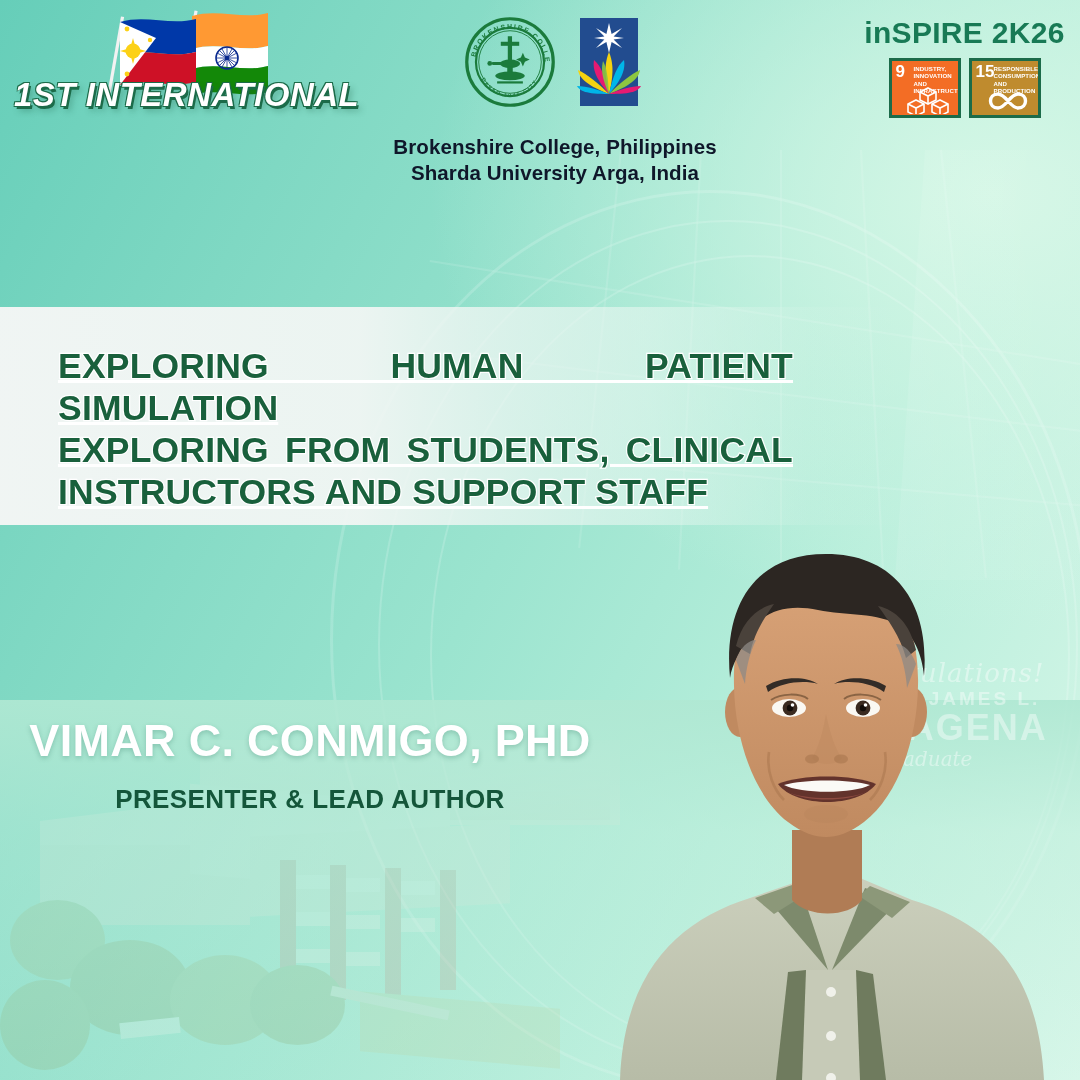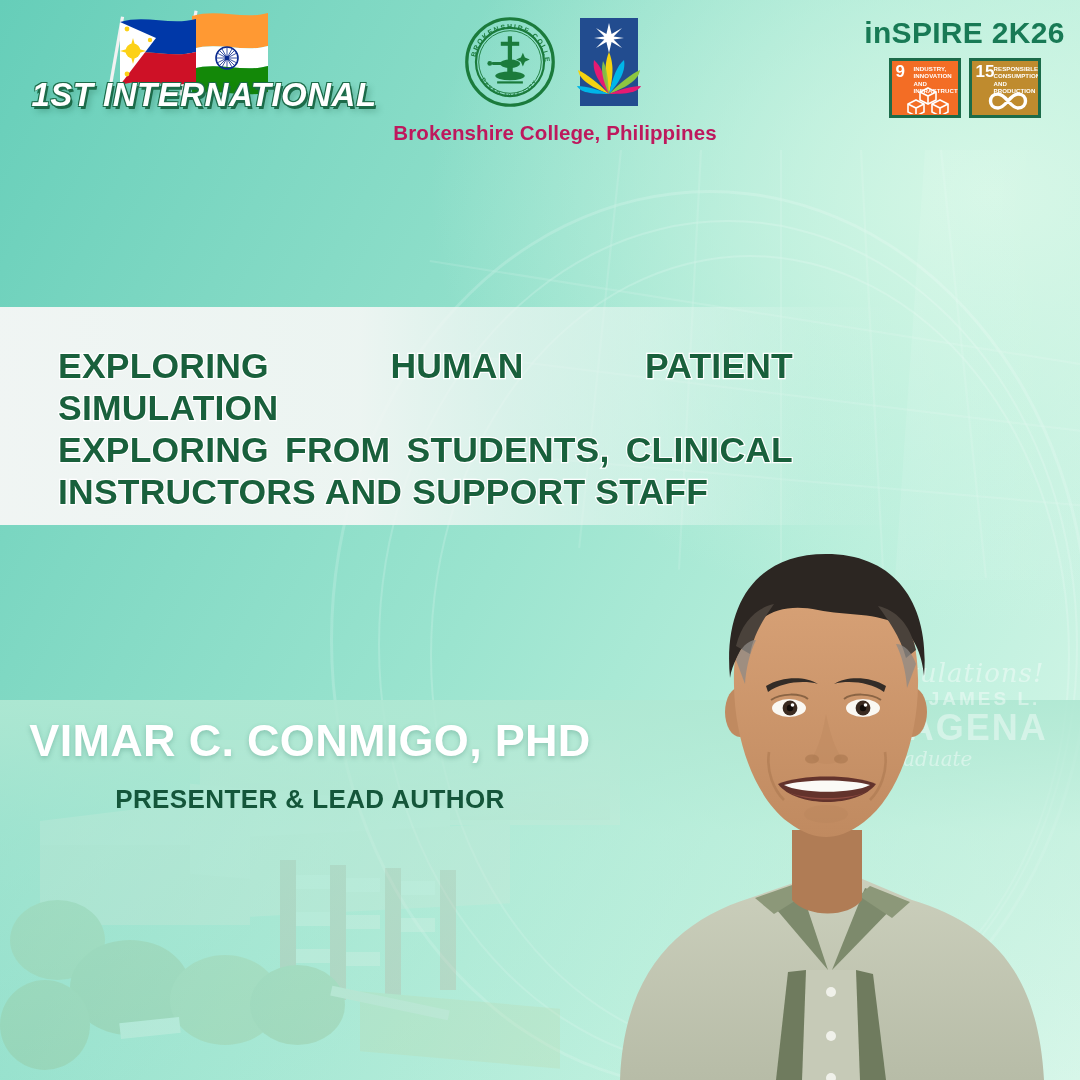--- a/index.html
+++ b/index.html
@@ -66,29 +66,29 @@
   .ghost .g-name{font-size:19px;font-weight:bold;letter-spacing:3px;margin-top:2px;}
   .ghost .g-big{font-size:36px;font-weight:bold;letter-spacing:2px;}
   .ghost .g-small{font-family:"DejaVu Serif",serif;font-style:italic;font-size:20px;margin-top:2px;}
 
   
   .header{position:absolute;left:0;top:0;width:1080px;height:182px;}
 
   .flags{position:absolute;left:100px;top:4px;width:180px;height:100px;}
   .conf-title{
     position:absolute;left:14px;top:78px;width:380px;
-    text-align:center;color:#ffffff;font-weight:bold;font-style:italic;
+    text-align:left;color:#ffffff;font-weight:bold;font-style:italic;
     font-size:33px;line-height:1.03;letter-spacing:.5px;
     text-shadow:2px 3px 0 #1C6B49, -1px -1px 0 #1C6B49, 1px -1px 0 #1C6B49, -1px 1px 0 #1C6B49, 4px 5px 6px rgba(22,90,62,.35);
   }
 
   .center-logos{position:absolute;left:390px;top:16px;width:330px;text-align:center;}
   .logo-row{display:flex;justify-content:center;align-items:flex-start;gap:16px;height:96px;}
   .inst-lines{
-    margin-top:8px;color:#be185d;font-weight:bold;font-size:20.5px;line-height:1.28;letter-spacing:.1px;
+    margin-top:22px;color:#0f172a;font-weight:bold;font-size:20.5px;line-height:1.28;letter-spacing:.1px;
   }
 
   .spire-block{position:absolute;right:8px;top:18px;width:215px;text-align:center;}
   .spire-word{color:#187A55;font-weight:bold;font-size:30px;letter-spacing:.3px;line-height:1;}
   .sdg-row{display:flex;gap:8px;justify-content:center;margin-top:10px;}
   .sdg{
     width:72px;height:60px;border:3px solid #1C6B49;position:relative;overflow:hidden;
     color:#fff;
   }
   .sdg-9{background:#F36D25;}
@@ -102,21 +102,21 @@
     position:absolute;left:0;top:307px;width:900px;height:218px;
     background:linear-gradient(90deg, rgba(244,246,245,.97) 0%, rgba(242,246,244,.94) 40%, rgba(235,248,242,.55) 72%, rgba(225,246,236,.12) 90%, rgba(220,245,234,0) 100%);
   }
   .title{
     position:absolute;left:58px;top:346px;width:735px;
     color:#19603C;font-weight:bold;font-size:35.5px;line-height:1.18;
     text-align:justify;letter-spacing:.2px;
     -webkit-text-stroke:2.4px #ffffff;
     paint-order:stroke fill;
   }
-  .title .ln{display:block;}
+  .title .ln{display:block;text-decoration:underline;}
   .title .ln.j{text-align-last:justify;}
 
   
   .presenter{position:absolute;left:0;top:718px;width:620px;text-align:center;}
   .pres-name{
     color:#ffffff;font-weight:bold;font-size:45px;letter-spacing:.3px;line-height:1.04;
     text-shadow:0 2px 5px rgba(20,90,70,.25);
   }
   .pres-role{
     margin-top:19px;color:#14563A;font-weight:bold;font-size:26px;letter-spacing:.4px;
@@ -278,20 +278,21 @@
             <path d="M0,0 C-26,-10 -30,-18 -31,-24 C-22,-20 -10,-10 0,0 Z" fill="#F5D311"></path>
             <path d="M0,0 C26,-10 30,-18 31,-24 C22,-20 10,-10 0,0 Z" fill="#8DC63F"></path>
             <path d="M0,0 C-24,0 -29,-3 -32,-8 C-22,-8 -10,-4 0,0 Z" fill="#00B6E8"></path>
             <path d="M0,0 C24,0 29,-3 32,-8 C22,-8 10,-4 0,0 Z" fill="#E61A72"></path>
             <path d="M0,0 C-9,-20 -7,-28 -6,-33 C-2,-26 -1,-16 0,0 Z" fill="#8DC63F" opacity=".9"></path>
           </g>
         </svg>
       </div>
       <div class="inst-lines">
         <div>Brokenshire College, Philippines</div>
+        <div>Sharda University Arga, India</div>
       </div>
     </div>
 
     <div class="spire-block">
       <div class="spire-word">inSPIRE 2K26</div>
       <div class="sdg-row">
         <div class="sdg sdg-9">
           <span class="num">9</span>
           <span class="lbl">INDUSTRY, INNOVATION AND INFRASTRUCTURE</span>
           <svg class="art" viewBox="0 0 72 30">

